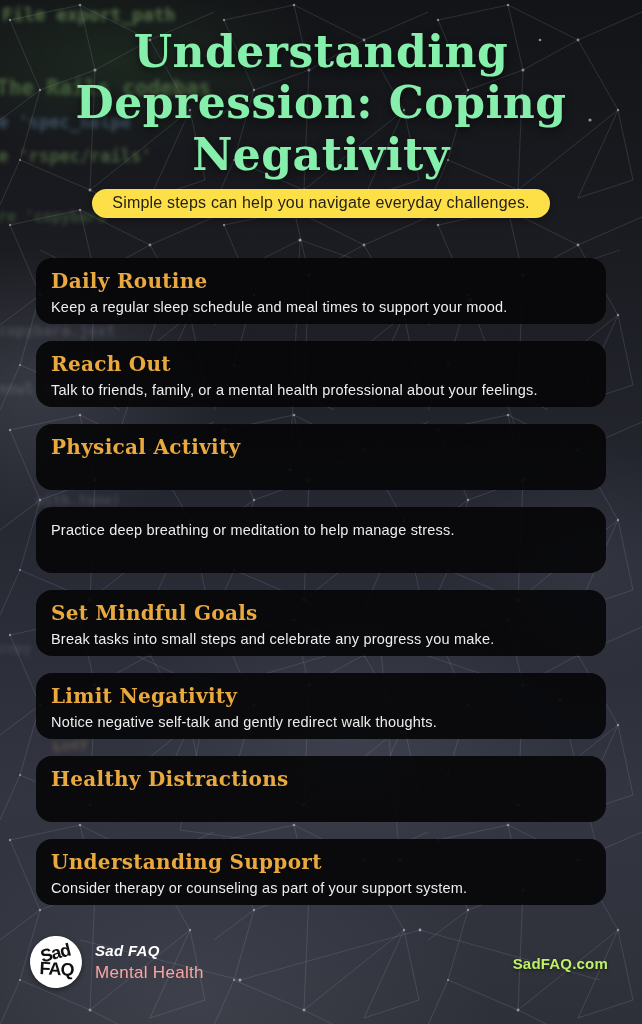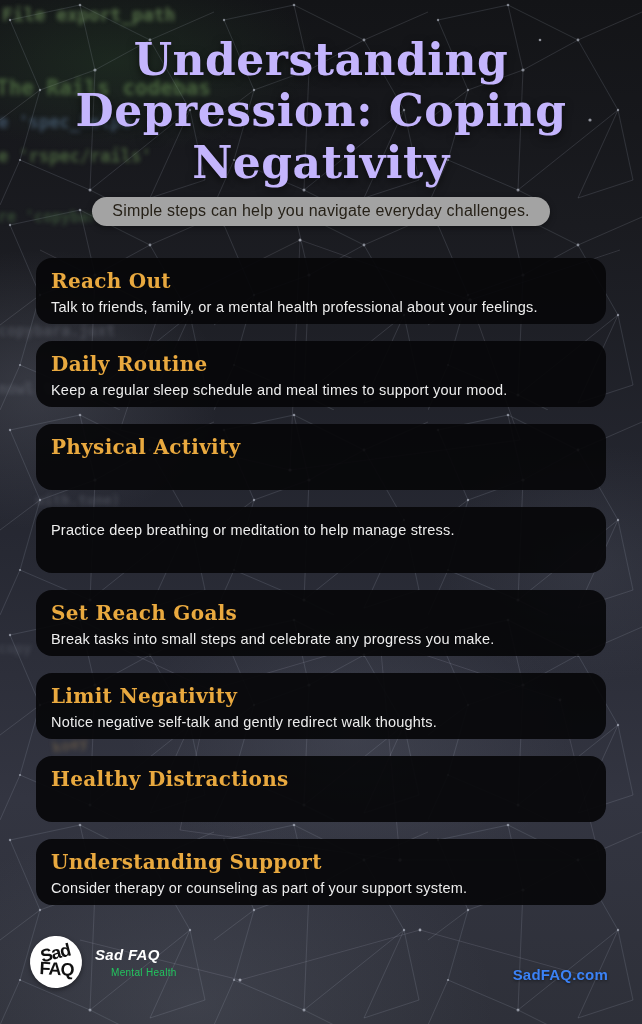--- a/index.html
+++ b/index.html
@@ -29,30 +29,30 @@
   .cf3{left:-2px; top:146px;font-size:17px;color:#79a75e;opacity:.50;}
   .cf4{left:-2px; top:208px;font-size:15px;color:#5e8d55;opacity:.42;}
   .cf5{left:-2px; top:322px;font-size:15px;color:#9aa0ac;opacity:.26;}
   .cf6{left:-2px; top:380px;font-size:15px;color:#9aa0ac;opacity:.26;}
   .cf7{left:36px; top:492px;font-size:14px;color:#9aa0ac;opacity:.24;}
   .cf8{left:52px; top:736px;font-size:15px;color:#c9a05a;opacity:.26;transform:rotate(-10deg);}
   .cf9{left:-2px; top:640px;font-size:14px;color:#9aa0ac;opacity:.20;}
   
   .header{position:absolute;top:0;left:0;right:0;z-index:3;text-align:center;}
   .title{
-    margin:34px 20px 0;
+    margin:26px 20px 0;
     font-family:"DejaVu Serif","Liberation Serif",serif;
-    font-weight:bold;font-size:44px;line-height:1.17;color:#c4b5fd;
+    font-weight:bold;font-size:44px;line-height:1.17;color:#86efac;
     text-shadow:0 3px 8px rgba(0,0,0,0.55);
     letter-spacing:0.5px;
   }
   .title span{display:block;white-space:nowrap;}
   .pill{
     display:inline-block;margin-top:9px;
-    background:#a3a3a3;color:#262118;
+    background:#fde047;color:#262118;
     font-size:16px;font-weight:500;letter-spacing:0.2px;
     padding:5px 20px 6px;border-radius:20px;
     box-shadow:0 2px 6px rgba(0,0,0,0.35);
   }
   
   .cards{
     position:absolute;top:258px;left:36px;right:36px;z-index:3;
     display:flex;flex-direction:column;gap:17px;
   }
   .card{
@@ -74,24 +74,24 @@
   .brand{position:absolute;left:30px;top:2px;display:flex;align-items:center;gap:13px;}
   .logo{
     width:52px;height:52px;border-radius:50%;background:#ffffff;
     display:flex;flex-direction:column;align-items:center;justify-content:center;
     color:#111;font-weight:800;transform:rotate(-4deg);
     box-shadow:0 2px 5px rgba(0,0,0,0.4);
   }
   .logo .l1{font-size:18px;line-height:15px;transform:rotate(-10deg);letter-spacing:-1px;}
   .logo .l2{font-size:18px;line-height:17px;transform:rotate(7deg);letter-spacing:-1px;}
   .brand-text .name{font-size:15px;font-weight:600;color:#ffffff;letter-spacing:0.3px;font-style:italic;}
-  .brand-text .tagline{font-size:10px;color:#22c55e;margin-top:4px;letter-spacing:0.3px;margin-left:16px;}
+  .brand-text .tagline{font-size:17px;color:#fca5a5;margin-top:4px;letter-spacing:0.3px;}
   .website{
-    position:absolute;right:34px;top:32px;
-    font-size:15px;font-weight:bold;color:#3b82f6;letter-spacing:0.2px;
+    position:absolute;right:34px;top:21px;
+    font-size:15px;font-weight:bold;color:#bef264;letter-spacing:0.2px;
     text-shadow:0 1px 3px rgba(0,0,0,0.5);
   }
 </style>
 </head>
 <body>
 
 <div class="bg"></div>
 
 <svg class="mesh" width="642" height="1024" viewBox="0 0 642 1024">
   <defs>
@@ -163,35 +163,35 @@
   <h1 class="title">
     <span>Understanding</span>
     <span>Depression: Coping</span>
     <span>Negativity</span>
   </h1>
   <div class="pill">Simple steps can help you navigate everyday challenges.</div>
 </header>
 
 <main class="cards">
   <article class="card">
+    <h2>Daily Routine</h2>
+    <p>Keep a regular sleep schedule and meal times to support your mood.</p>
+  </article>
+  <article class="card">
     <h2>Reach Out</h2>
     <p>Talk to friends, family, or a mental health professional about your feelings.</p>
   </article>
   <article class="card">
-    <h2>Daily Routine</h2>
-    <p>Keep a regular sleep schedule and meal times to support your mood.</p>
-  </article>
-  <article class="card">
     <h2>Physical Activity</h2>
   </article>
   <article class="card">
     <p>Practice deep breathing or meditation to help manage stress.</p>
   </article>
   <article class="card">
-    <h2>Set Reach Goals</h2>
+    <h2>Set Mindful Goals</h2>
     <p>Break tasks into small steps and celebrate any progress you make.</p>
   </article>
   <article class="card">
     <h2>Limit Negativity</h2>
     <p>Notice negative self-talk and gently redirect walk thoughts.</p>
   </article>
   <article class="card">
     <h2>Healthy Distractions</h2>
   </article>
   <article class="card">

